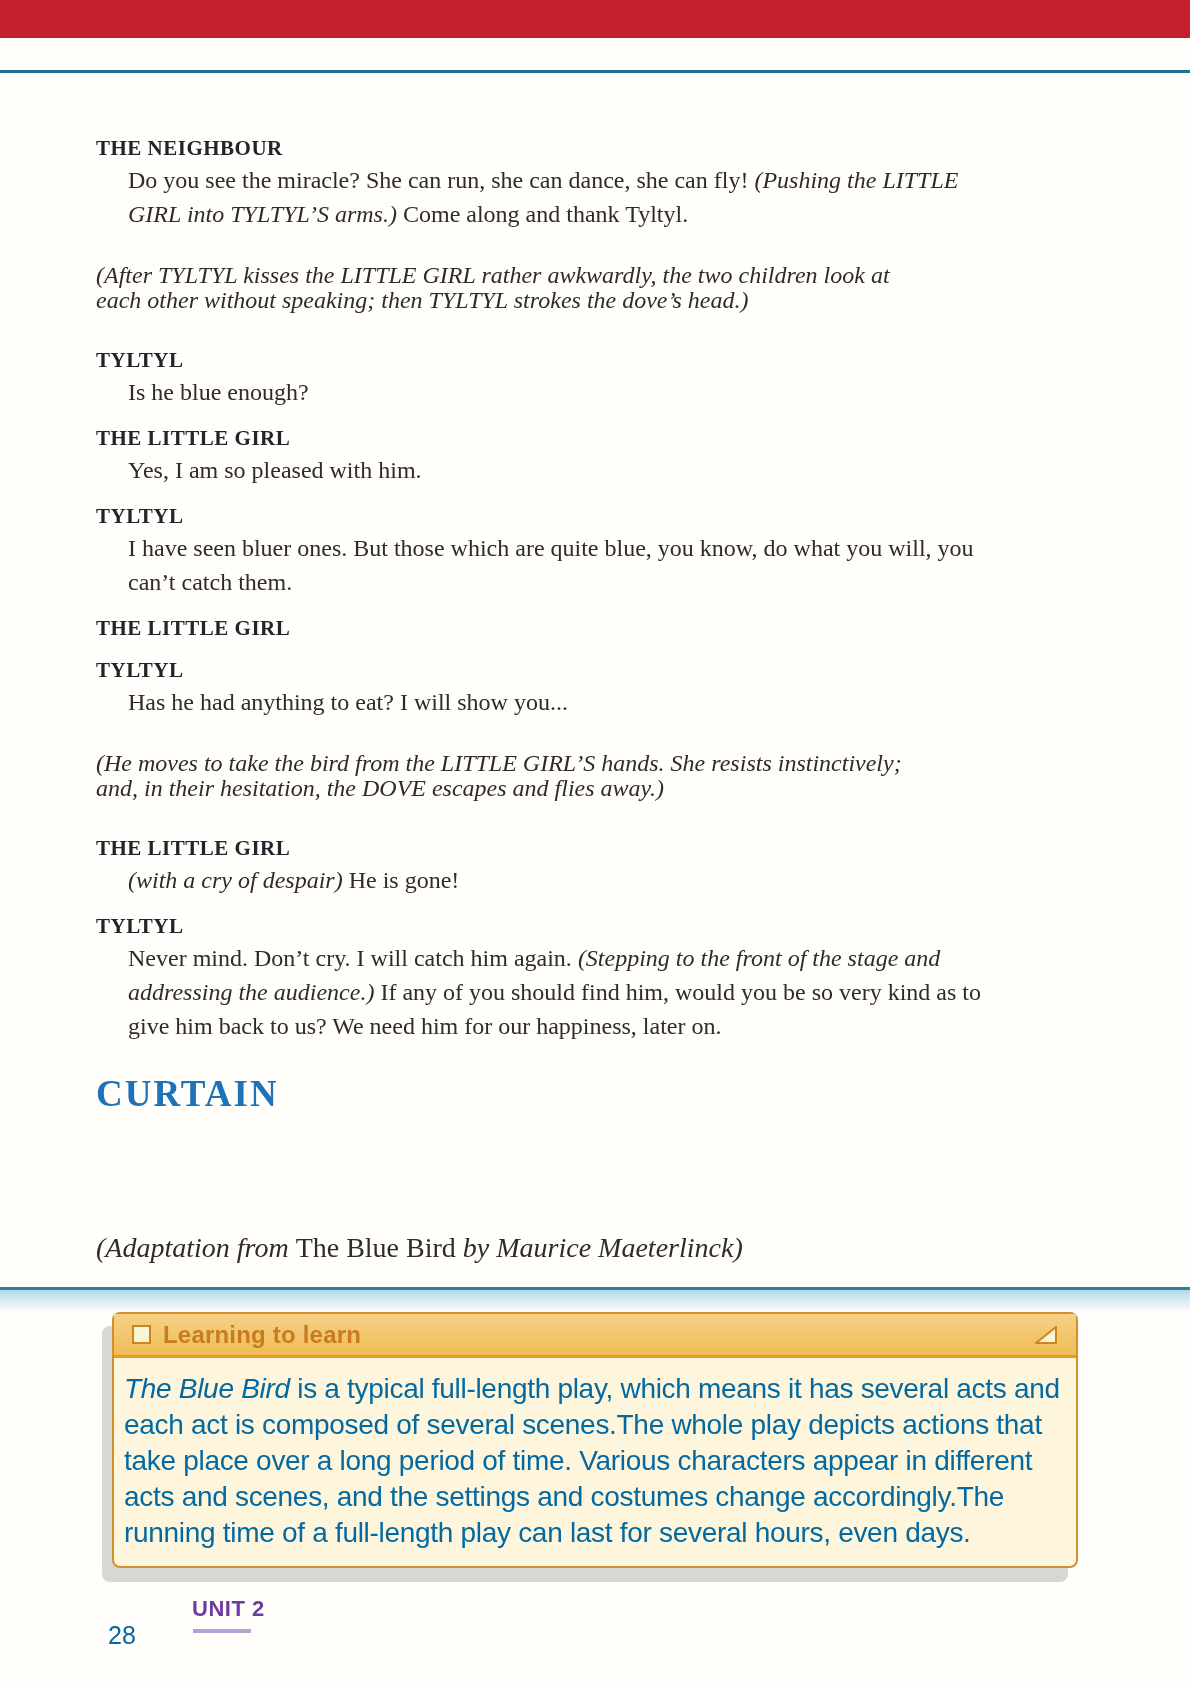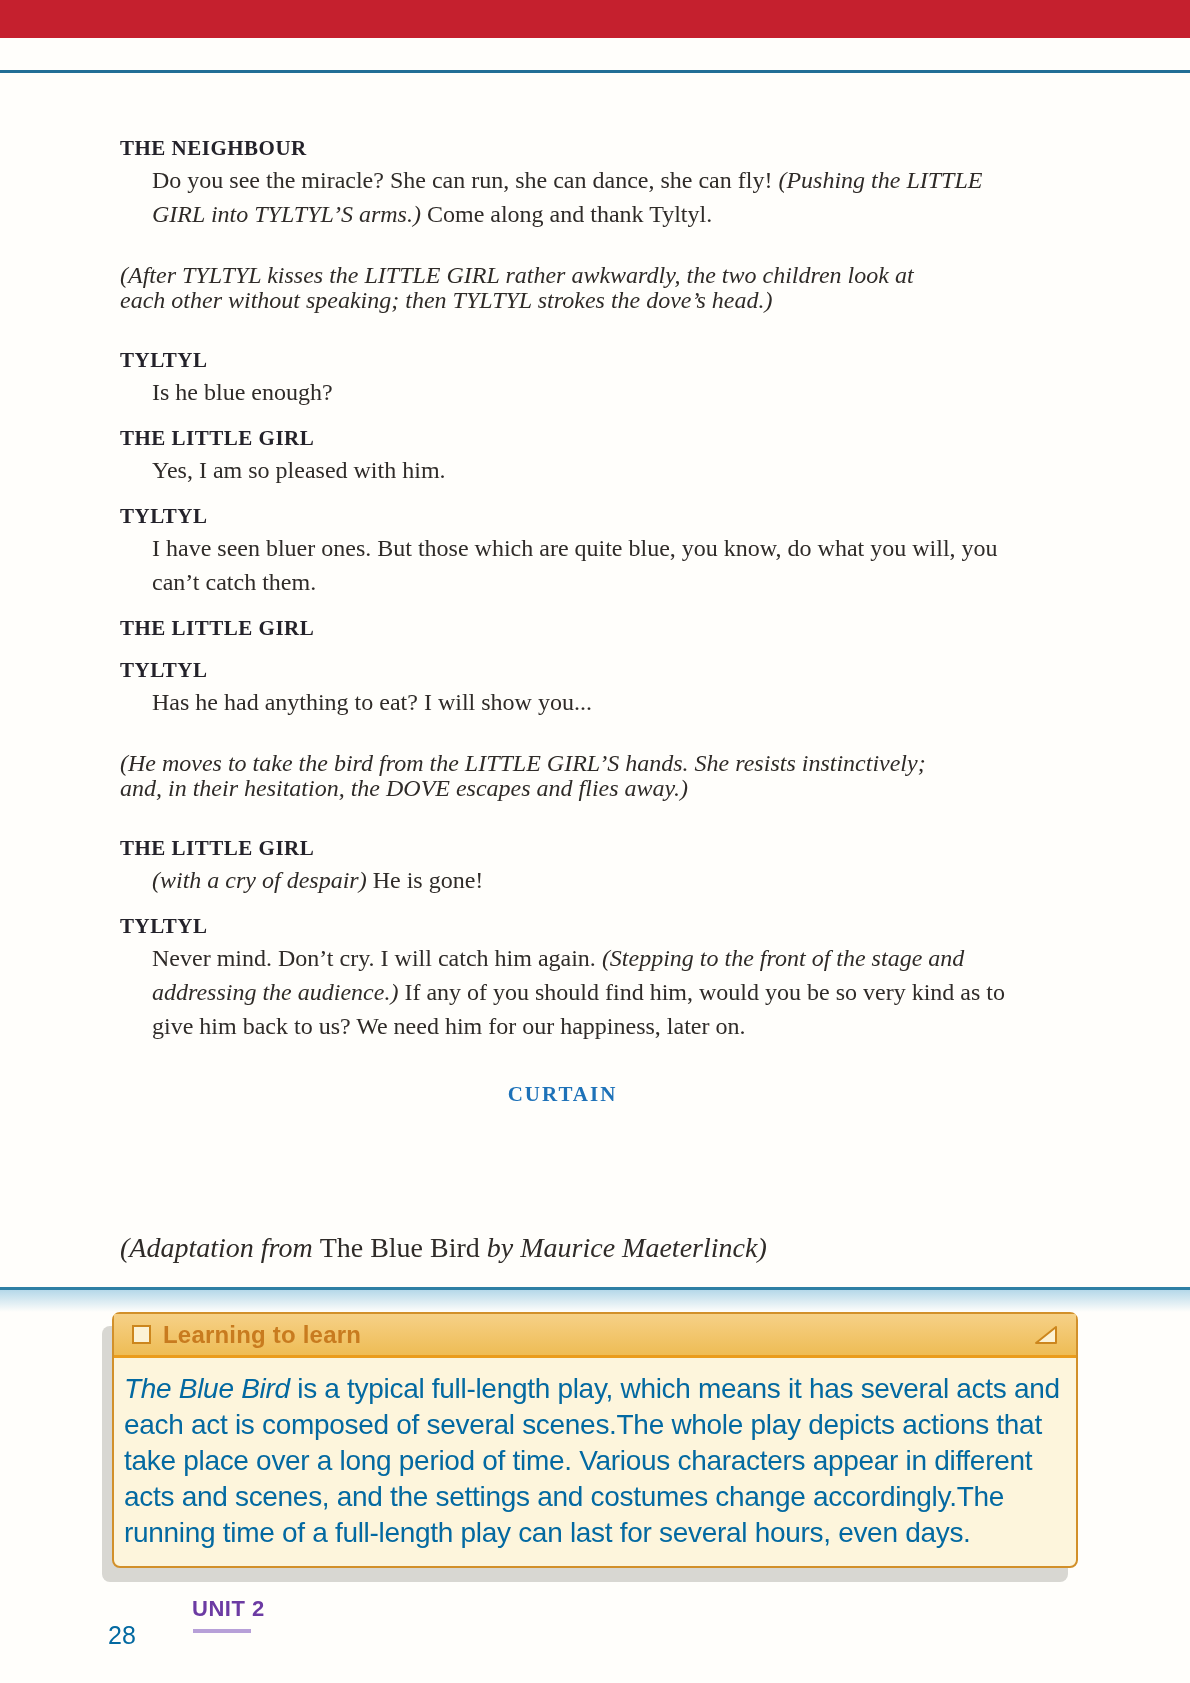--- a/index.html
+++ b/index.html
@@ -6,38 +6,38 @@
   .page {
     position:relative; width:1190px; height:1683px;
     background:#fffefb; overflow:hidden;
     font-family:"Liberation Serif", serif;
   }
   
   .top-bar  { height:38px; background:#c5202e; }
   .top-rule { margin-top:32px; height:3px; background:#226e96; }
 
   
-  .content { margin-left:120px; width:885px; padding-top:62px; }
+  .content { margin-left:96px; width:885px; padding-top:62px; }
   .speaker {
     margin:16px 0 2px; font-size:21px; line-height:26px; font-weight:bold;
     letter-spacing:0.5px; color:#24222a; font-family:"Liberation Serif", serif;
   }
   .play-script > :first-child { margin-top:0; }
   .dialogue {
     margin:0; padding-left:32px; width:853px;
     font-size:24px; line-height:34px; color:#2f2b28;
   }
   .direction {
     margin:32px 0 34px; width:815px;
     font-size:24px; line-height:25px; color:#2f2b28; font-style:italic;
   }
   .dialogue em, .direction em, .adaptation em { font-style:italic; }
   .curtain {
-    margin:34px 0 0; width:885px; text-align:center;
-    font-size:21px; line-height:34px; font-weight:bold; letter-spacing:2px;
+    margin:34px 0 0; width:885px; 
+    font-size:37px; line-height:34px; font-weight:bold; letter-spacing:2px;
     color:#1e72b8;
   }
   .adaptation {
     margin:120px 0 0; font-size:28px; line-height:34px; color:#2f2b28;
   }
 
   
   .band {
     margin-top:22px; height:22px;
     border-top:3px solid #2e7fa4;

